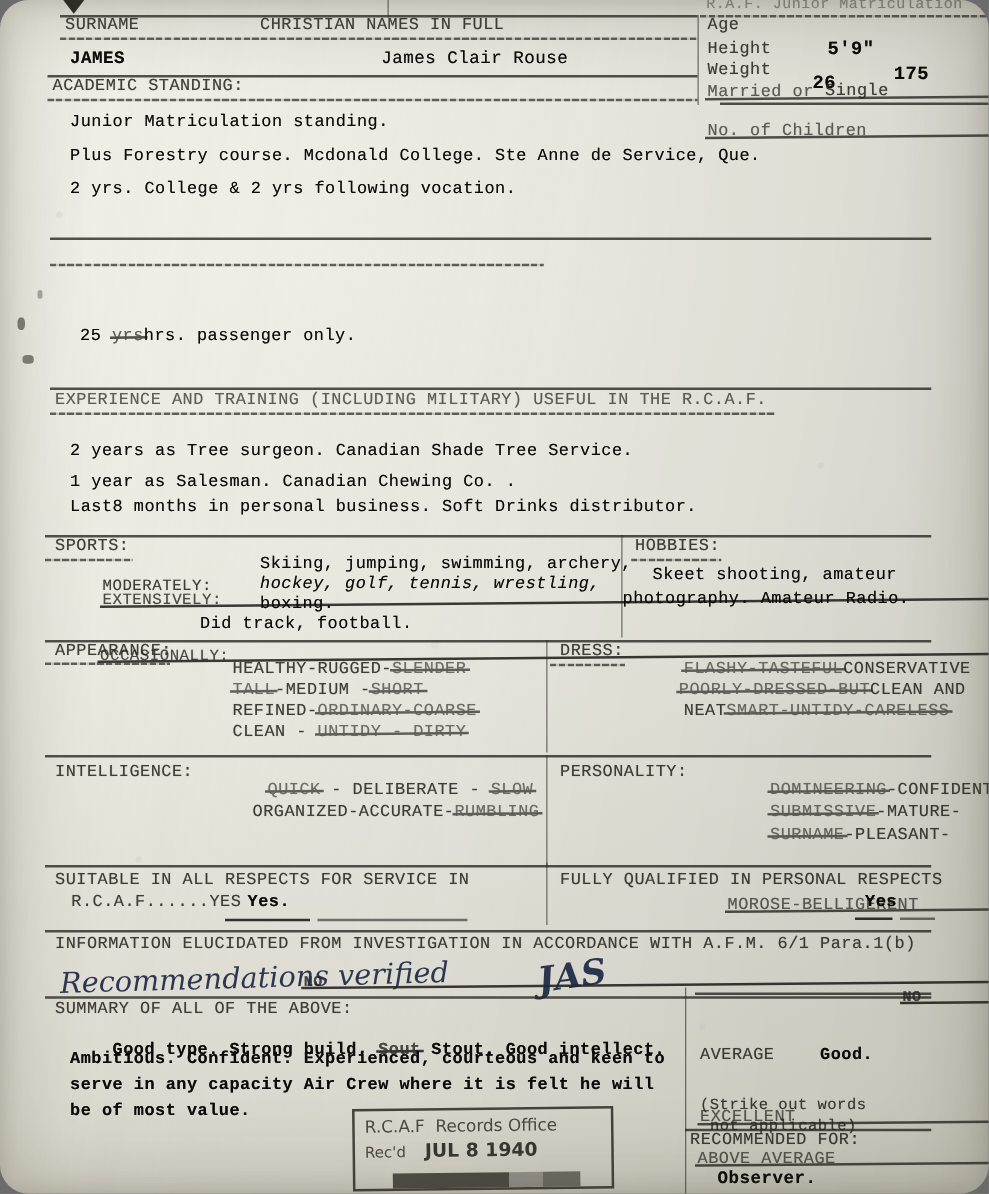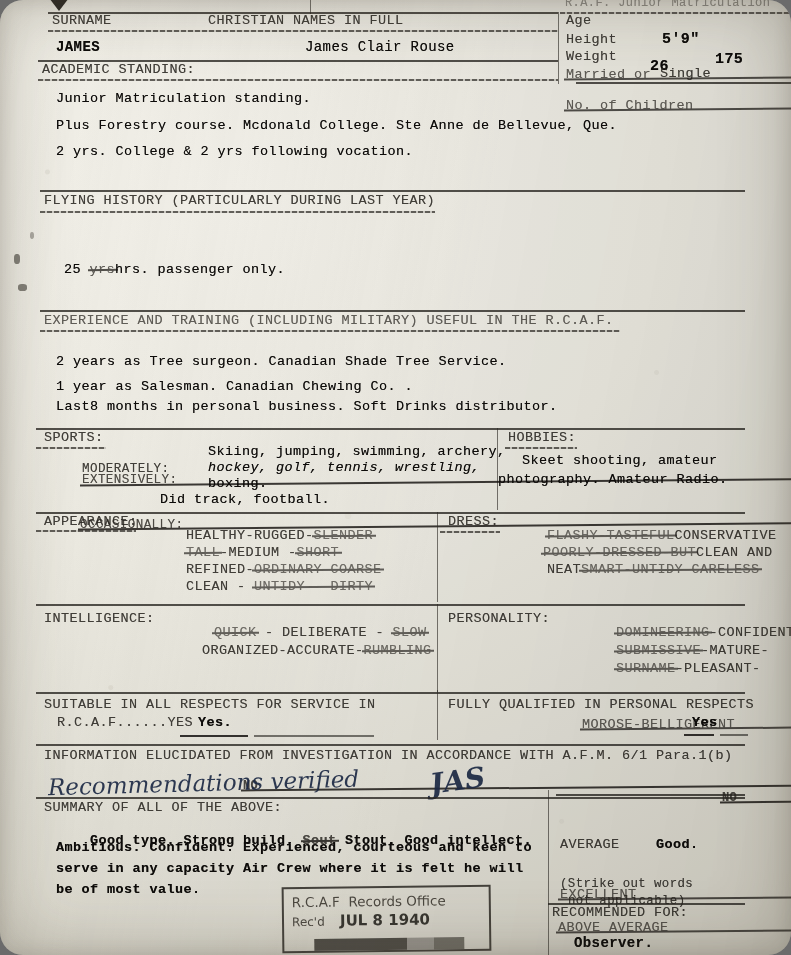--- a/index.html
+++ b/index.html
@@ -209,25 +209,24 @@
   <div class="rule dash" style="left:48px;top:30px;width:510px;"></div>
 
   <div class="tw typed" style="left:56px;top:40px;font-size:14px;">JAMES</div>
   <div class="tw typed" style="left:305px;top:40px;font-size:14px;font-weight:normal;">James Clair Rouse</div>
 
   <div class="rule" style="left:38px;top:60px;width:520px;height:2px;"></div>
   <div class="tw label" style="left:42px;top:63px;">ACADEMIC STANDING:</div>
   <div class="rule dash" style="left:38px;top:79px;width:520px;"></div>
 
   <div class="tw typed" style="left:56px;top:92px;font-weight:normal;">Junior Matriculation standing.</div>
-  <div class="tw typed" style="left:56px;top:119px;font-weight:normal;">Plus Forestry course. Mcdonald College. Ste Anne de Bellevue, Que.</div>
+  <div class="tw typed" style="left:56px;top:119px;font-weight:normal;">Plus Forestry course. Mcdonald College. Ste Anne de Service, Que.</div>
   <div class="tw typed" style="left:56px;top:145px;font-weight:normal;">2 yrs. College &amp; 2 yrs following vocation.</div>
 
   <div class="rule" style="left:40px;top:190px;width:705px;height:2px;"></div>
-  <div class="tw label" style="left:44px;top:194px;">FLYING HISTORY (PARTICULARLY DURING LAST YEAR)</div>
   <div class="rule dash" style="left:40px;top:211px;width:395px;"></div>
 
   <div class="tw typed" style="left:30px;top:249px;font-weight:normal;">
     <span>25 </span><span class="strike blur">yrs</span><span>hrs. passenger only.</span>
   </div>
 
   <div class="rule" style="left:40px;top:310px;width:705px;height:2px;"></div>
   <div class="tw label" style="left:44px;top:314px;opacity:.72;filter:blur(.25px);">EXPERIENCE AND TRAINING (INCLUDING MILITARY) USEFUL IN THE R.C.A.F.</div>
   <div class="rule dash" style="left:40px;top:330px;width:580px;"></div>
 

